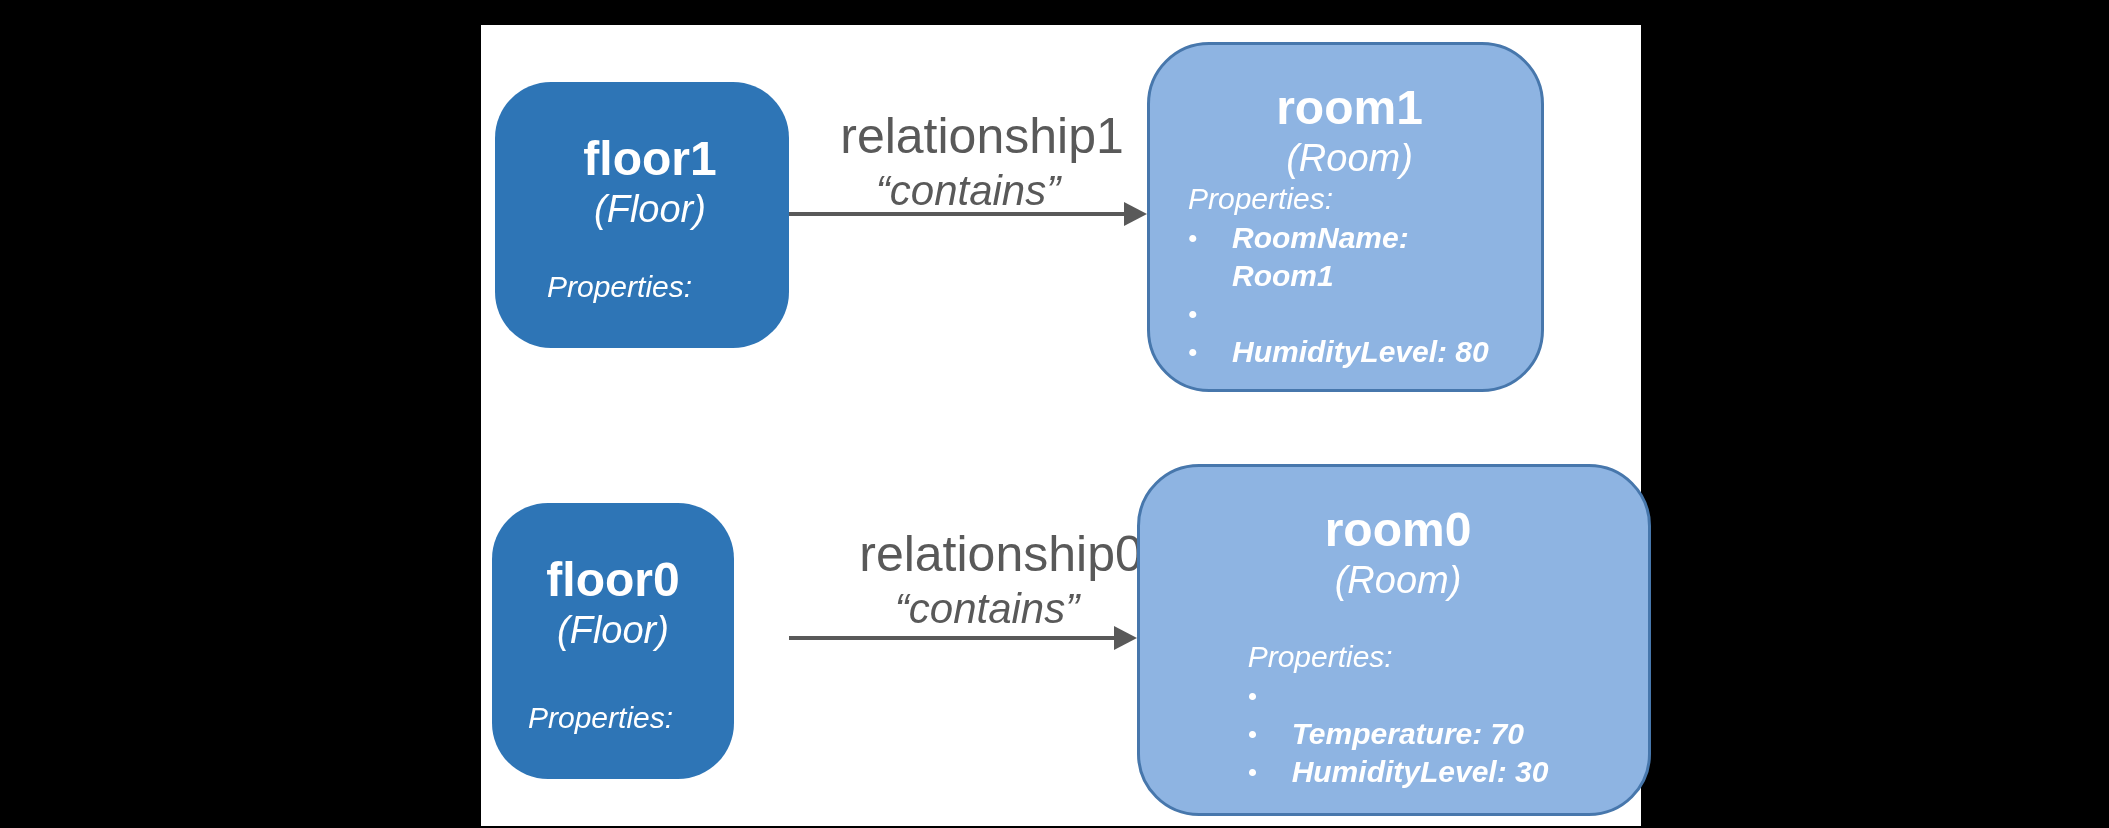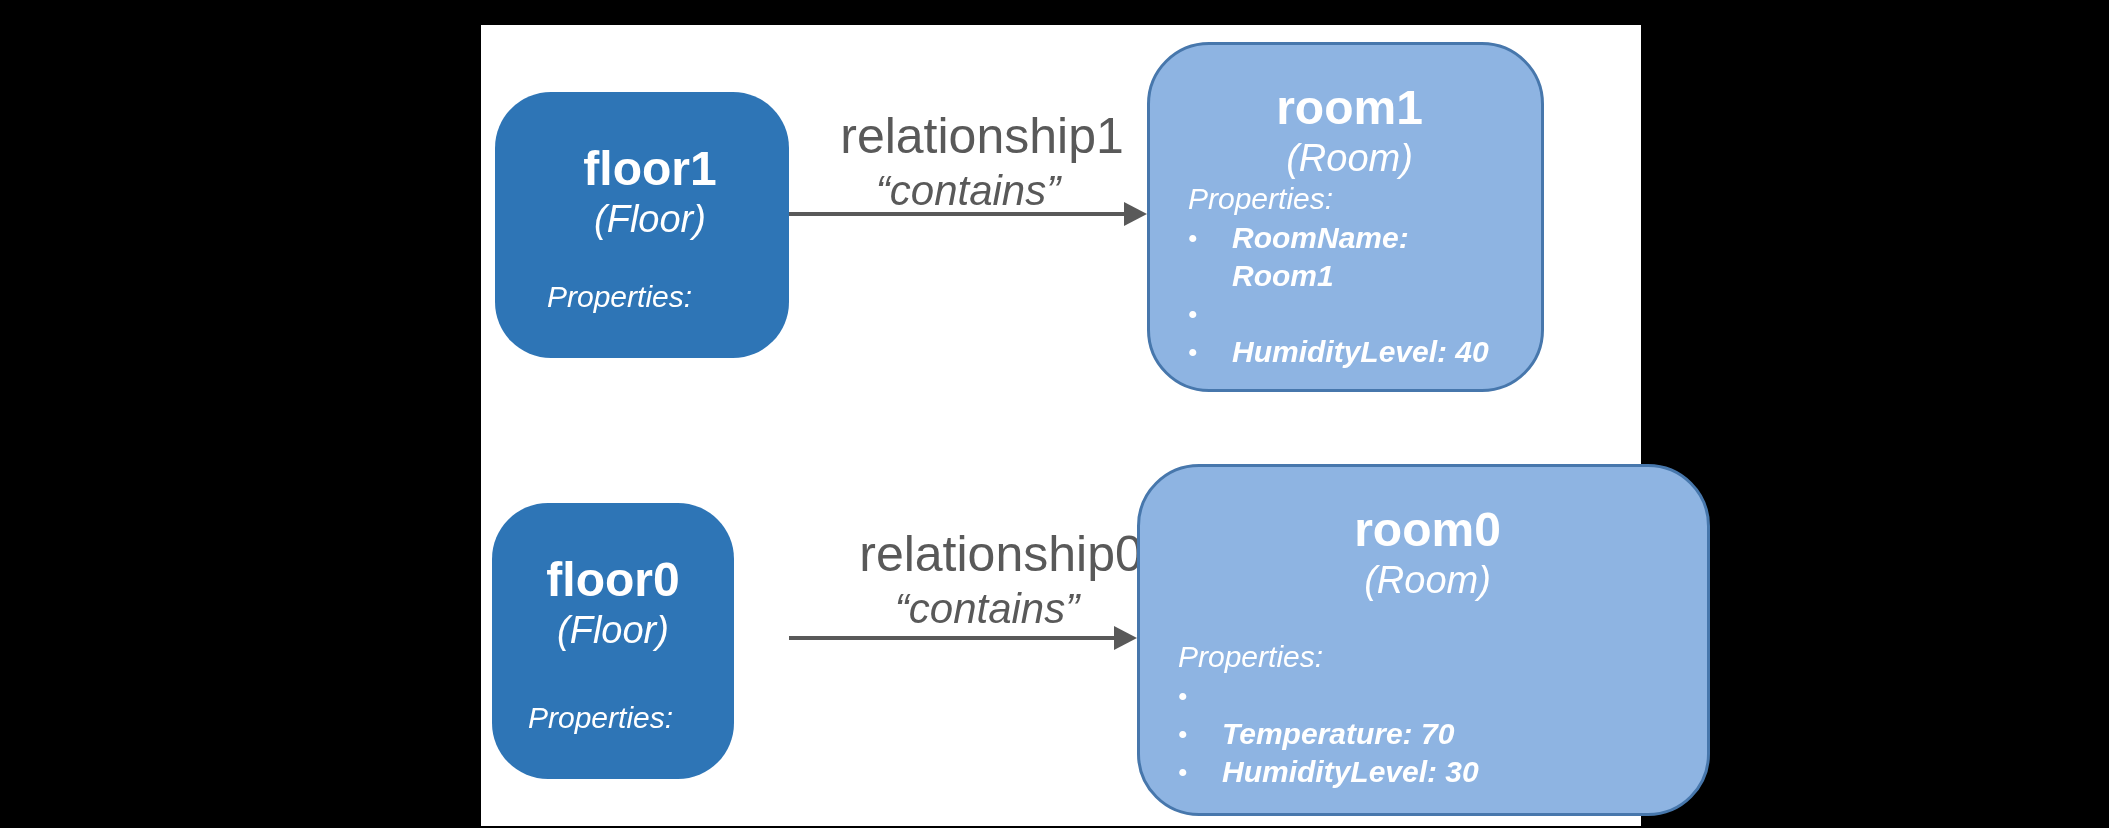--- a/index.html
+++ b/index.html
@@ -5,25 +5,25 @@
   html,body { margin:0; padding:0; background:#000; }
   .stage {
     position:relative; width:2109px; height:828px; background:#000000;
     font-family:"Liberation Sans", sans-serif; overflow:hidden;
   }
   .panel { position:absolute; left:481px; top:25px; width:1160px; height:801px; background:#ffffff; }
 
   
   .node { position:absolute; box-sizing:border-box; display:flex; flex-direction:column; color:#ffffff; }
   .floor { background:#2E75B6; border-radius:56px; padding:50px 20px 44px 20px; }
-  .floor1 { left:495px; top:92px;  width:294px; height:266px;padding-left:36px; }
+  .floor1 { left:495px; top:82px;  width:294px; height:266px;padding-left:36px; }
   .floor0 { left:492px; top:503px; width:242px; height:276px; }
   .room  { background:#8EB4E2; border:3px solid #4777AC; border-radius:62px; padding:36px 30px 22px 38px; }
   .room1 { left:1147px; top:42px;  width:397px; height:350px; }
-  .room0 { left:1137px; top:464px; width:573px; height:352px; }
+  .room0 { left:1137px; top:464px; width:514px; height:352px;align-items:center; }
 
   .node-title { text-align:center; font-weight:bold; font-size:48px; line-height:54px; }
   .node-type  { text-align:center; font-style:italic; font-size:38px; line-height:46px; }
 
   .floor .props-label { margin-top:auto; font-style:italic; font-size:30px; line-height:34px; padding-left:16px; }
 
   .props { margin-top:auto; font-style:italic; font-size:30px; }
   .props-head { line-height:36px; margin-bottom:2px; }
   .prop-item { display:flex; line-height:38px; }
   .prop-bullet { flex:0 0 44px; font-size:26px; }
@@ -70,21 +70,21 @@
       <div class="props-head">Properties:</div>
       <div class="prop-item">
         <span class="prop-bullet">•</span>
         <span class="prop-text">RoomName: Room1</span>
       </div>
       <div class="prop-item">
         <span class="prop-bullet">•</span>
       </div>
       <div class="prop-item">
         <span class="prop-bullet">•</span>
-        <span class="prop-text">HumidityLevel: 40</span>
+        <span class="prop-text">HumidityLevel: 80</span>
       </div>
     </div>
   </div>
 
   <div class="node floor floor0">
     <div class="node-title">floor0</div>
     <div class="node-type">(Floor)</div>
     <div class="props-label">Properties:</div>
   </div>
 

